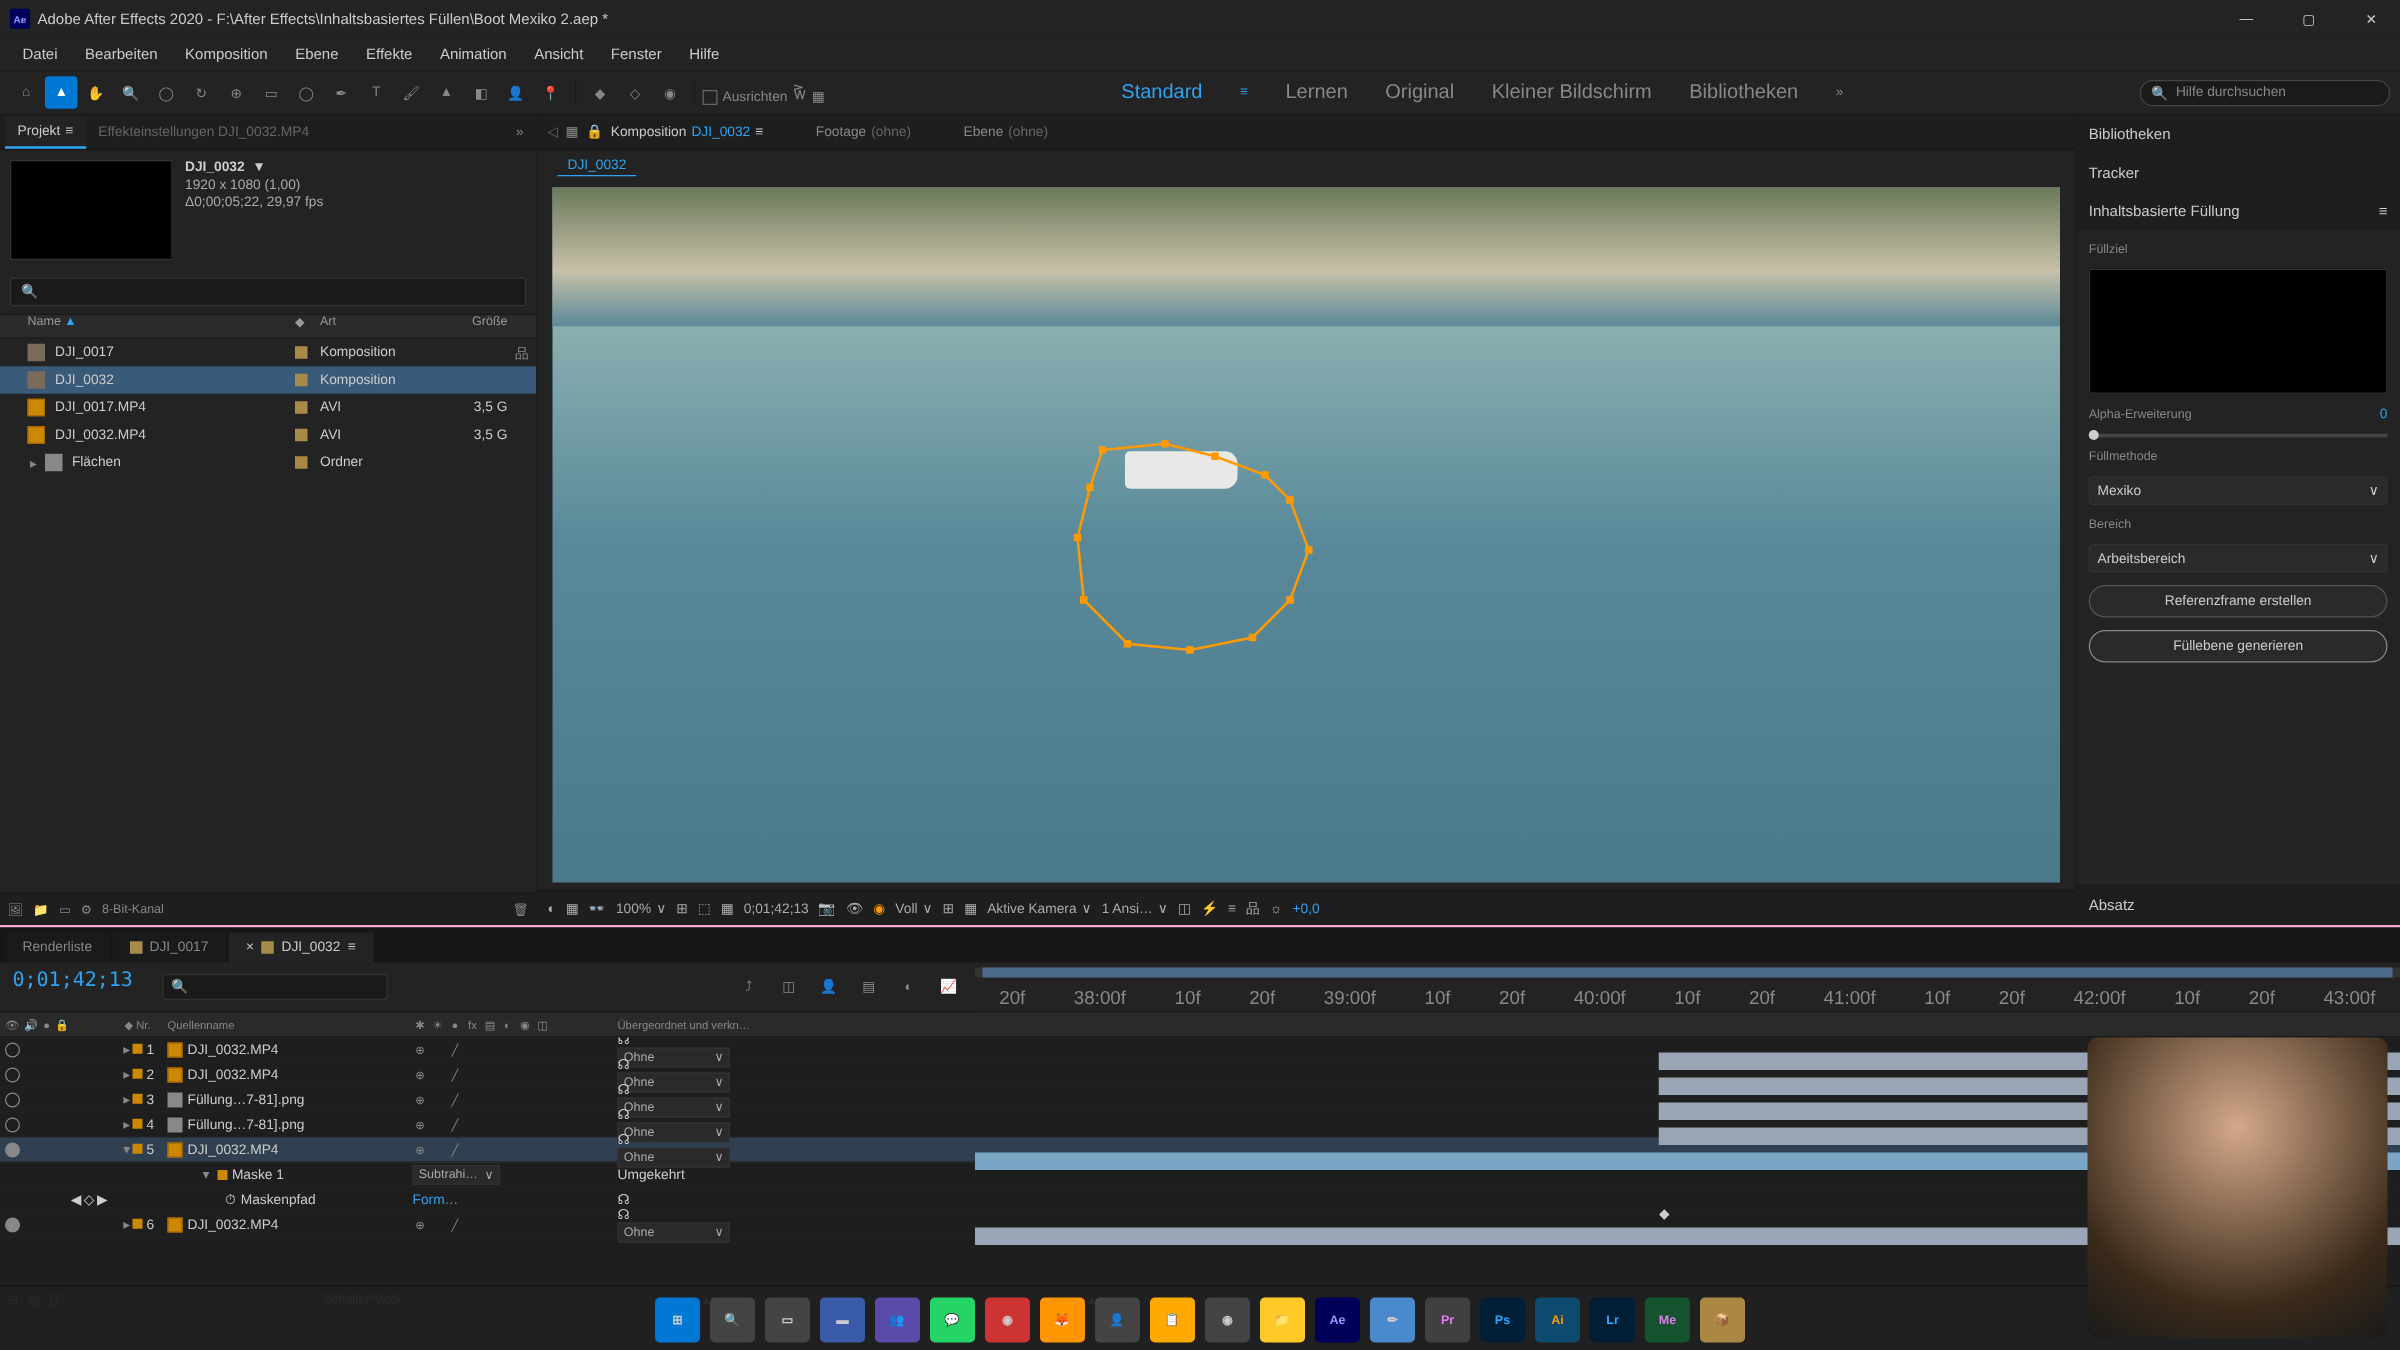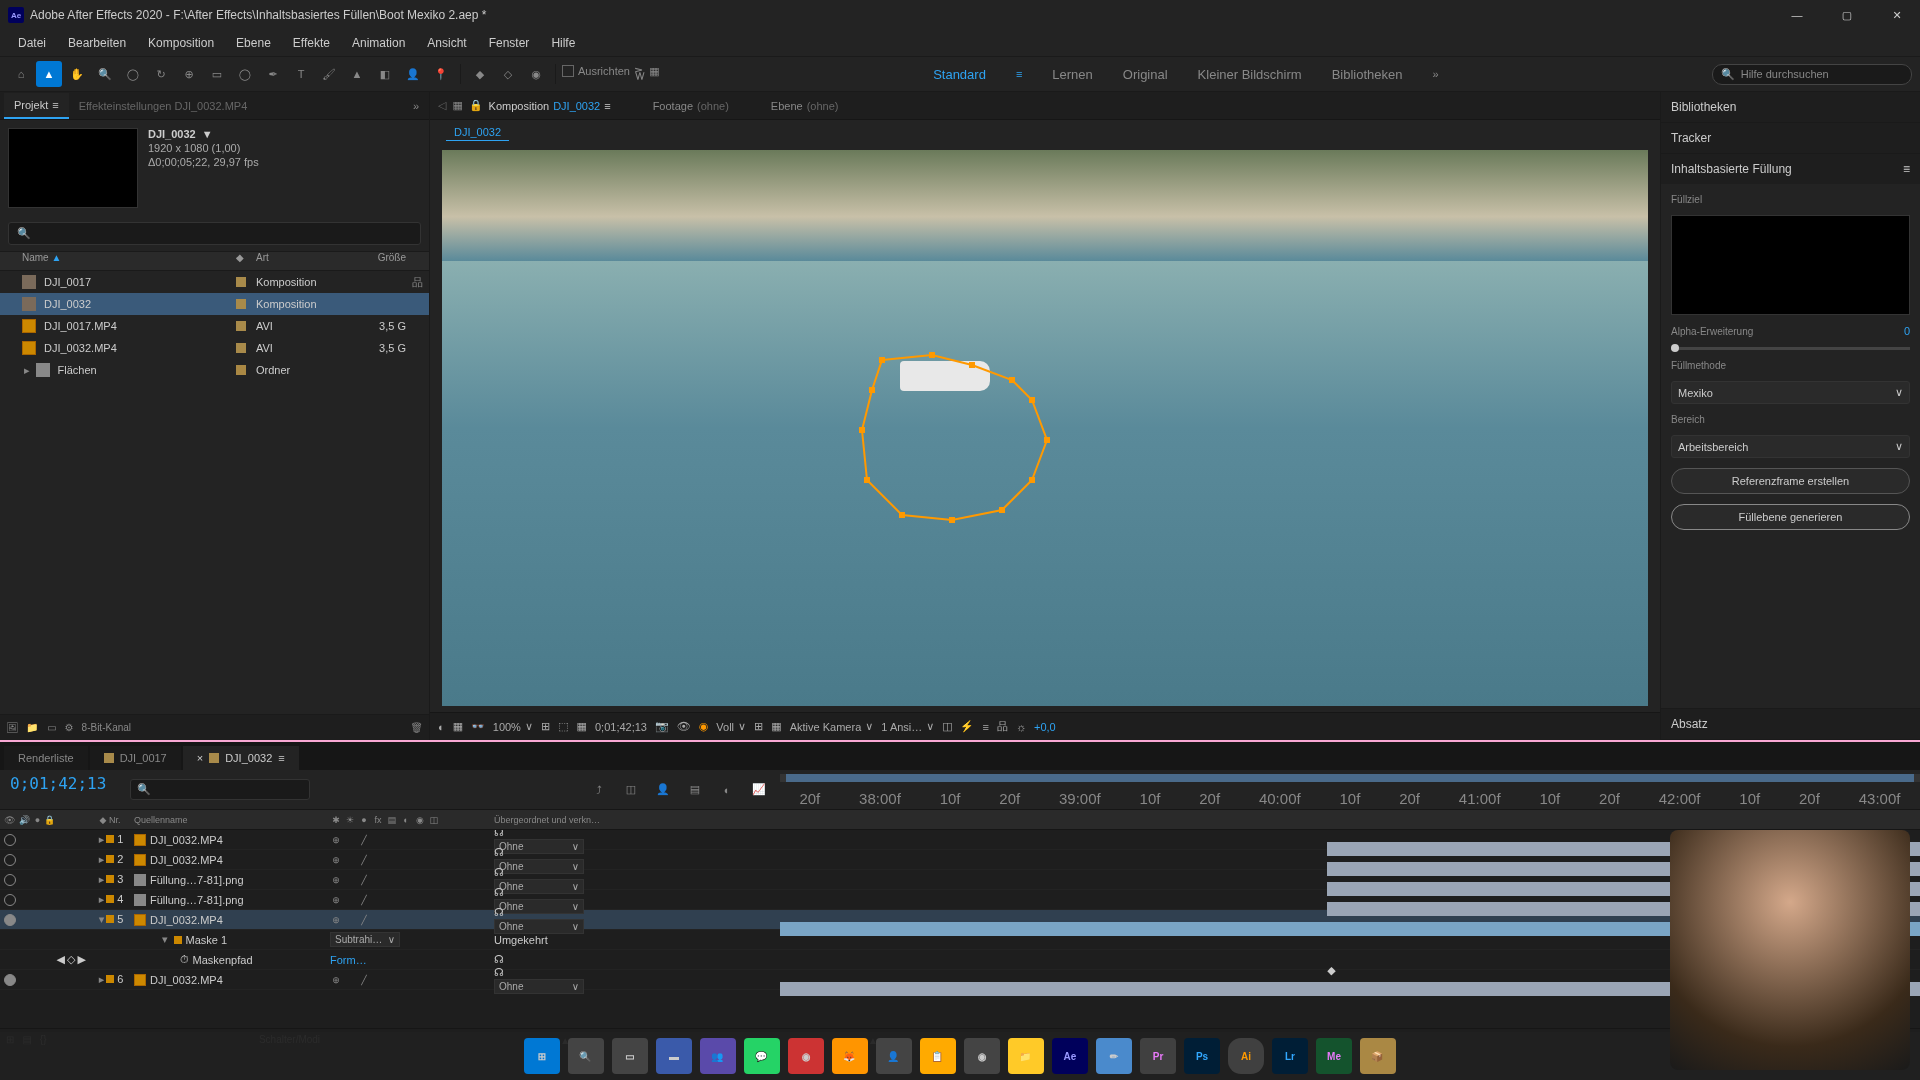--- a/index.html
+++ b/index.html
@@ -16,24 +16,24 @@
 
 .menubar { height: 26px; background: #232323; display: flex; align-items: center; padding: 0 8px; gap: 2px; }
 .menu-item { padding: 4px 10px; color: #ccc; cursor: pointer; font-size: 12px; }
 
 
 .toolbar { height: 36px; background: #232323; display: flex; align-items: center; padding: 0 8px; border-top: 1px solid #1a1a1a; border-bottom: 1px solid #1a1a1a; justify-content: space-between; }
 .toolbar-left { display: flex; align-items: center; gap: 2px; }
 .tool-btn { width: 26px; height: 26px; display: flex; align-items: center; justify-content: center; color: #888; cursor: pointer; border-radius: 3px; }
 .tool-btn.active { background: #0078d4; color: #fff; }
 .tool-sep { width: 1px; height: 20px; background: #1a1a1a; margin: 0 4px; }
-.snap-group { display: flex; align-items: flex-start; gap: 4px; color: #888; font-size: 11px; }
+.snap-group { display: flex; align-items: flex-end; gap: 4px; color: #888; font-size: 11px; }
 .snap-chk { width: 12px; height: 12px; border: 1px solid #666; }
 .workspace-tabs { display: flex; align-items: center; gap: 30px; color: #888; }
-.ws-tab { cursor: pointer; font-size: 13px; }
+.ws-tab { cursor: pointer; font-size: 16px; }
 .ws-tab.active { color: #2ea3f2; }
 .search-help { display: flex; align-items: center; gap: 6px; border: 1px solid #444; padding: 3px 8px; border-radius: 10px; min-width: 200px; color: #888; background: #1a1a1a; }
 
 
 .main { display: flex; height: 648px; }
 .left-panel { width: 430px; background: #232323; border-right: 1px solid #1a1a1a; display: flex; flex-direction: column; }
 .center-panel { flex: 1; background: #232323; display: flex; flex-direction: column; position: relative; }
 .right-panel { width: 260px; background: #232323; border-left: 1px solid #1a1a1a; display: flex; flex-direction: column; }
 
 
@@ -132,21 +132,21 @@
 .tl-footer-center { flex: 0 0 470px; text-align: center; }
 .tl-scroll { flex: 1; position: relative; height: 10px; }
 .tl-scroll-mountain { position: absolute; left: 2%; width: 10px; height: 10px; color: #888; }
 
 
 .taskbar { position: absolute; bottom: 0; left: 0; right: 0; height: 48px; background: rgba(32,32,32,0.9); display: flex; align-items: center; justify-content: center; gap: 8px; }
 .tb-icon { width: 36px; height: 36px; border-radius: 4px; display: flex; align-items: center; justify-content: center; font-size: 10px; font-weight: bold; cursor: pointer; }
 .tb-ae { background: #00005b; color: #9999ff; }
 .tb-pr { background: #404040; color: #e879f9; }
 .tb-ps { background: #001e36; color: #31a8ff; }
-.tb-ai { background: #404040; color: #ff9a00; border-radius: 13px; }
+.tb-ai { background: #0c4a6e; color: #ff9a00; }
 .tb-lr { background: #001e36; color: #31a8ff; }
 .tb-me { background: #14532d; color: #e879f9; }
 .tb-generic { background: #444; color: #ccc; }
 
 
 .webcam { position: absolute; bottom: 10px; right: 10px; width: 240px; height: 240px; background: radial-gradient(circle at 50% 30%, #d4a88a 0%, #3a2a1a 70%, #1a1a1a 100%); border-radius: 8px; }
 </style>
 </head>
 <body>
 

